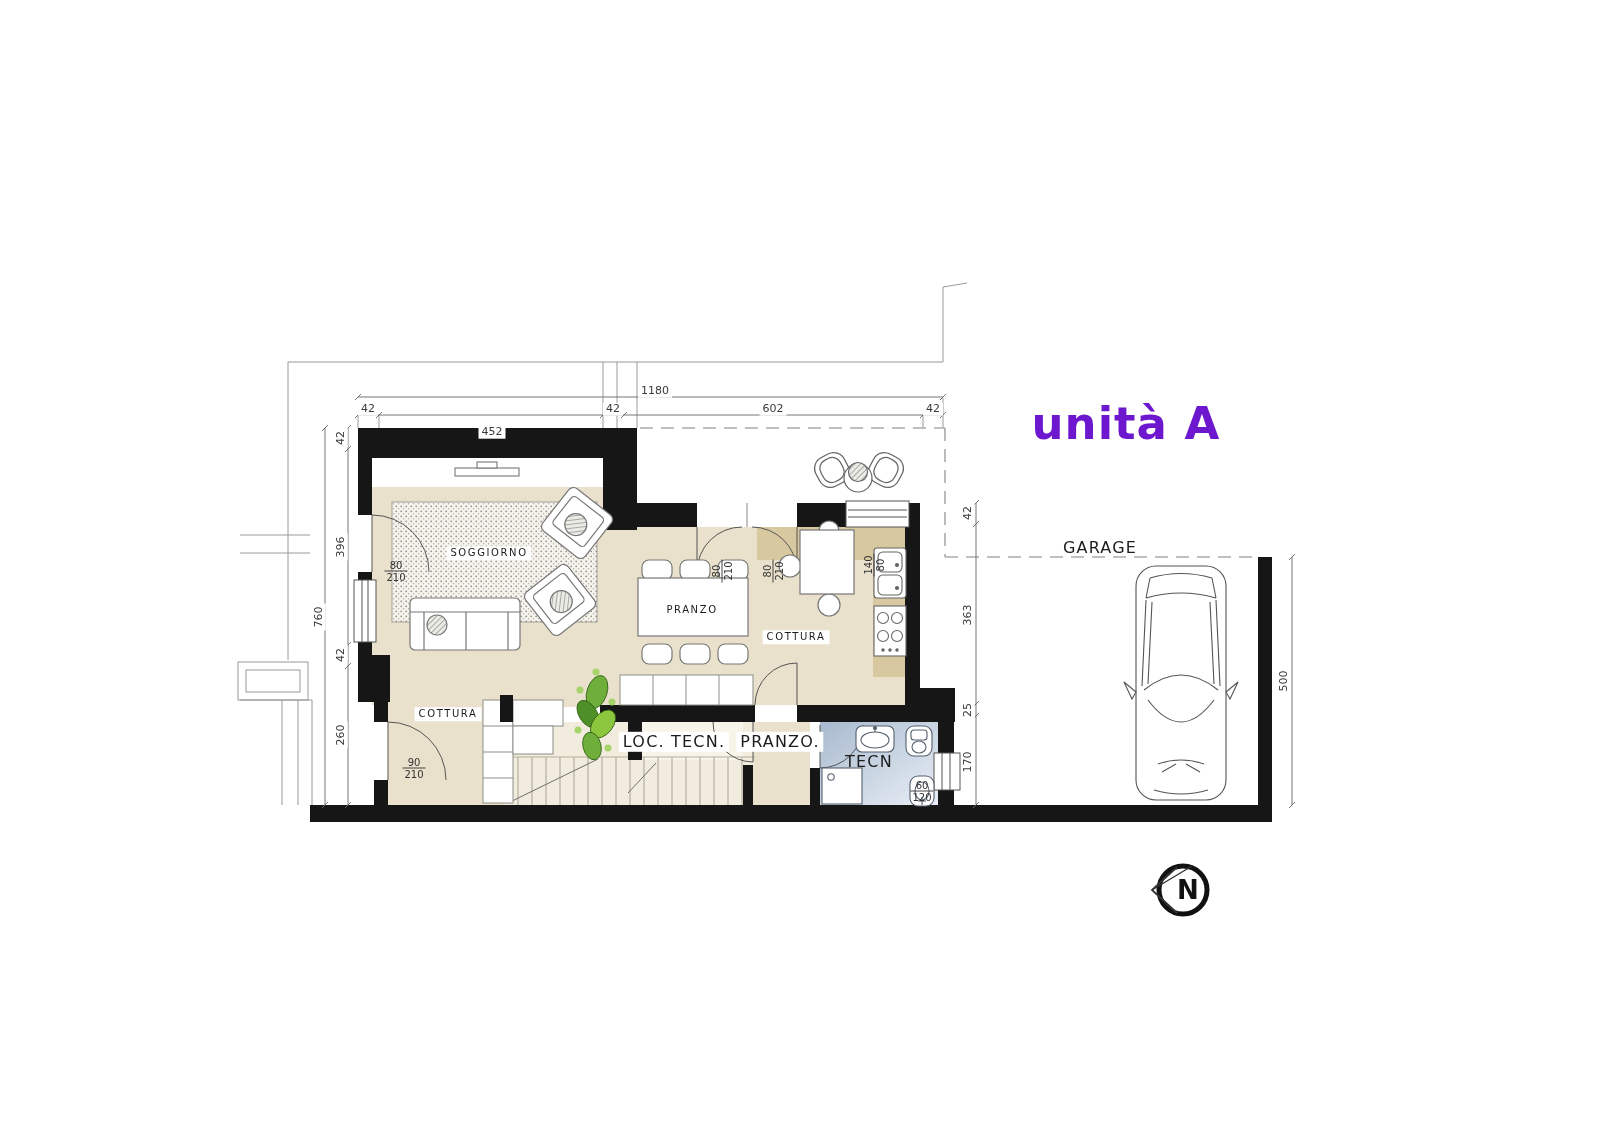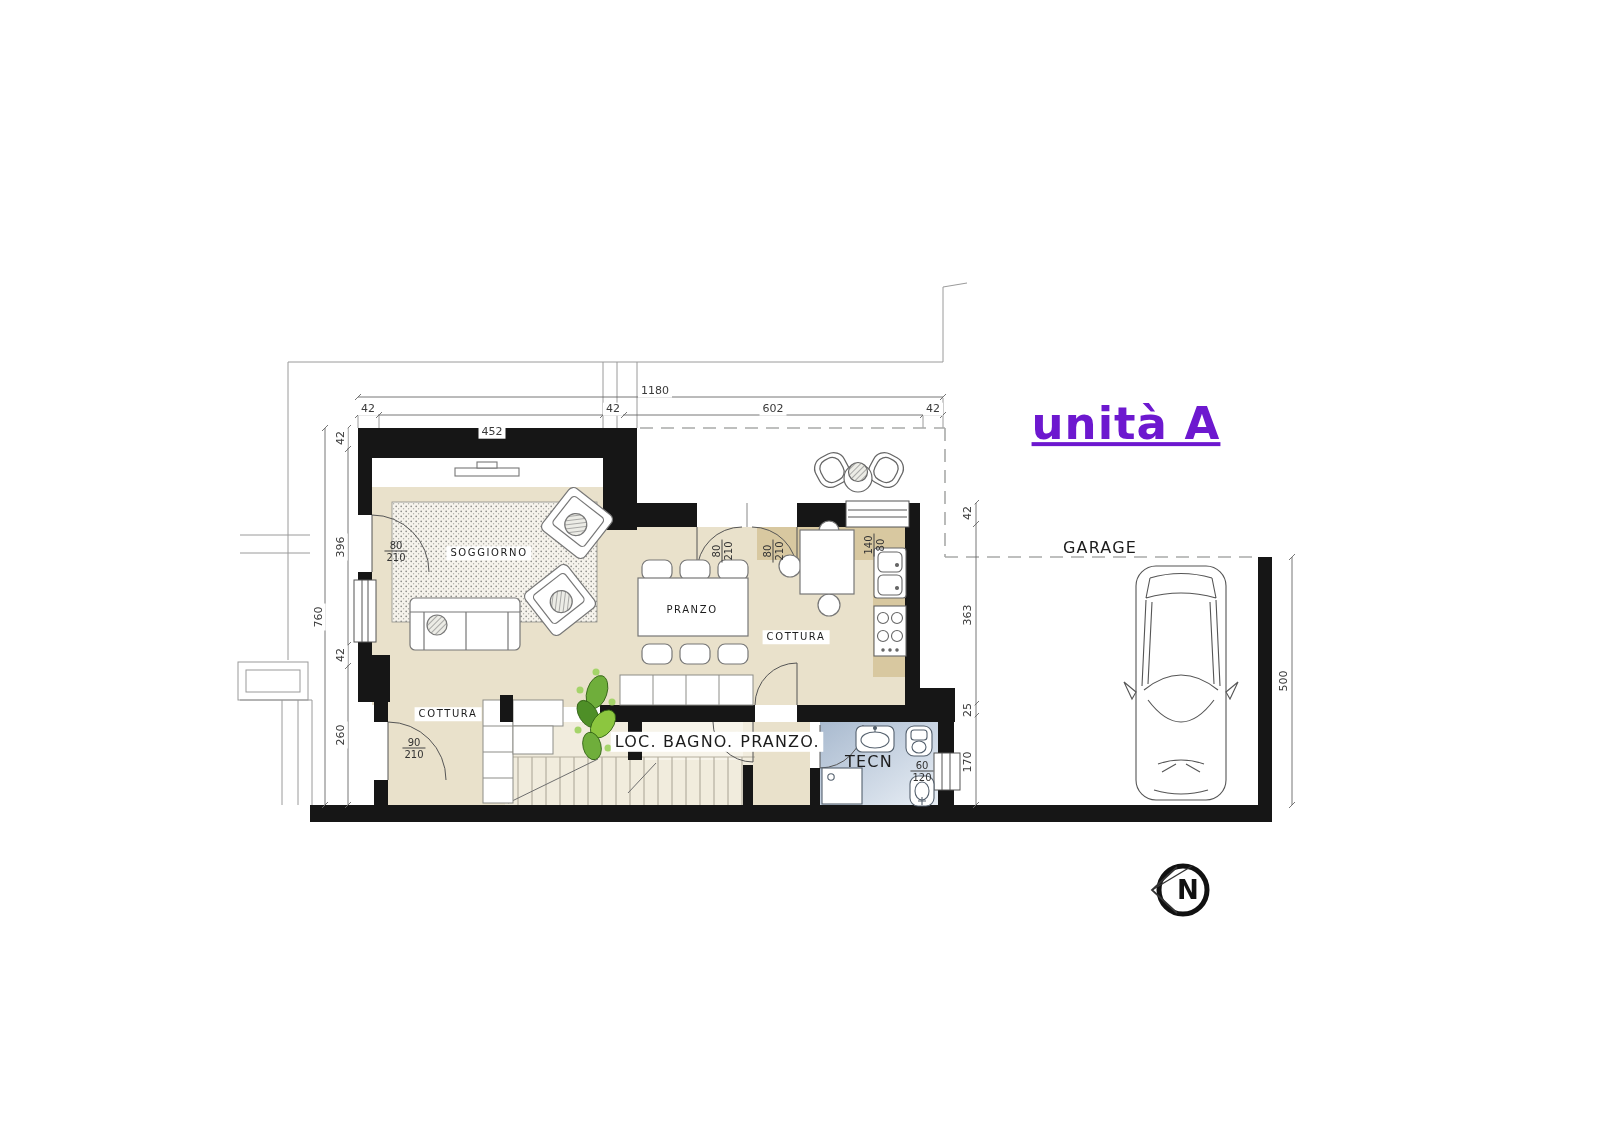--- a/index.html
+++ b/index.html
@@ -7,25 +7,25 @@
           font-family:"DejaVu Sans", sans-serif;}
   svg{position:absolute;left:0;top:0;}
   .lbl{position:absolute;transform:translate(-50%,-50%);white-space:nowrap;
        color:#222;background:#fff;line-height:1.15;}
   .room{font-size:10px;letter-spacing:1.6px;padding:1px 4px;color:#1c1c1c;}
   .room.small{font-size:16px;letter-spacing:1.2px;}
   .room.nobg{background:transparent;}
   .dim{font-size:11px;color:#3a3a3a;padding:0 3px;background:#fff;}
   .rot{transform:translate(-50%,-50%) rotate(-90deg);}
   .frac{position:absolute;transform:translate(-50%,-50%);font-size:10px;color:#333;
-        text-align:center;background:transparent;line-height:11px;}
+        text-align:center;background:transparent;line-height:11px;margin-top:20px;}
   .frac .den{display:block;border-top:1px solid #444;padding:0 2px;}
   .frac .num{display:block;padding:0 2px;}
   .frac.rot{transform:translate(-50%,-50%) rotate(-90deg);}
-  .title{font-size:45px;font-weight:bold;letter-spacing:1px;background:transparent;text-decoration:underline;}
+  .title{font-size:45px;font-weight:bold;letter-spacing:1px;background:transparent;}
   .north-n{font-size:26px;font-weight:bold;color:#111;background:transparent;}
 </style>
 </head>
 <body>
 
 <div class="canvas">
 
 <svg width="1600" height="1131" viewBox="0 0 1600 1131">
   <defs>
     <pattern id="dots" width="5" height="5" patternUnits="userSpaceOnUse">
@@ -281,21 +281,21 @@
     <path d="M1152 890 L1192 866" stroke="#333" stroke-width="1.4"></path>
   </g>
 </svg>
 
   <div class="lbl title" style="left:1126px;top:424px;color:#6d18cf">unità A</div>
 
   <div class="lbl room" style="left:489px;top:553px">SOGGIORNO</div>
   <div class="lbl room nobg" style="left:692px;top:610px">PRANZO</div>
   <div class="lbl room" style="left:796px;top:637px">COTTURA</div>
   <div class="lbl room" style="left:448px;top:714px">COTTURA</div>
-  <div class="lbl room small" style="left:674px;top:742px">LOC. BAGNO.</div>
+  <div class="lbl room small" style="left:674px;top:742px">LOC. TECN.</div>
   <div class="lbl room small" style="left:780px;top:742px">PRANZO.</div>
   <div class="lbl room small nobg" style="left:869px;top:762px">TECN</div>
   <div class="lbl room small nobg" style="left:1100px;top:548px">GARAGE</div>
 
   <div class="lbl dim" style="left:655px;top:391px">1180</div>
   <div class="lbl dim" style="left:368px;top:409px">42</div>
   <div class="lbl dim" style="left:492px;top:432px">452</div>
   <div class="lbl dim" style="left:613px;top:409px">42</div>
   <div class="lbl dim" style="left:773px;top:409px">602</div>
   <div class="lbl dim" style="left:933px;top:409px">42</div>

